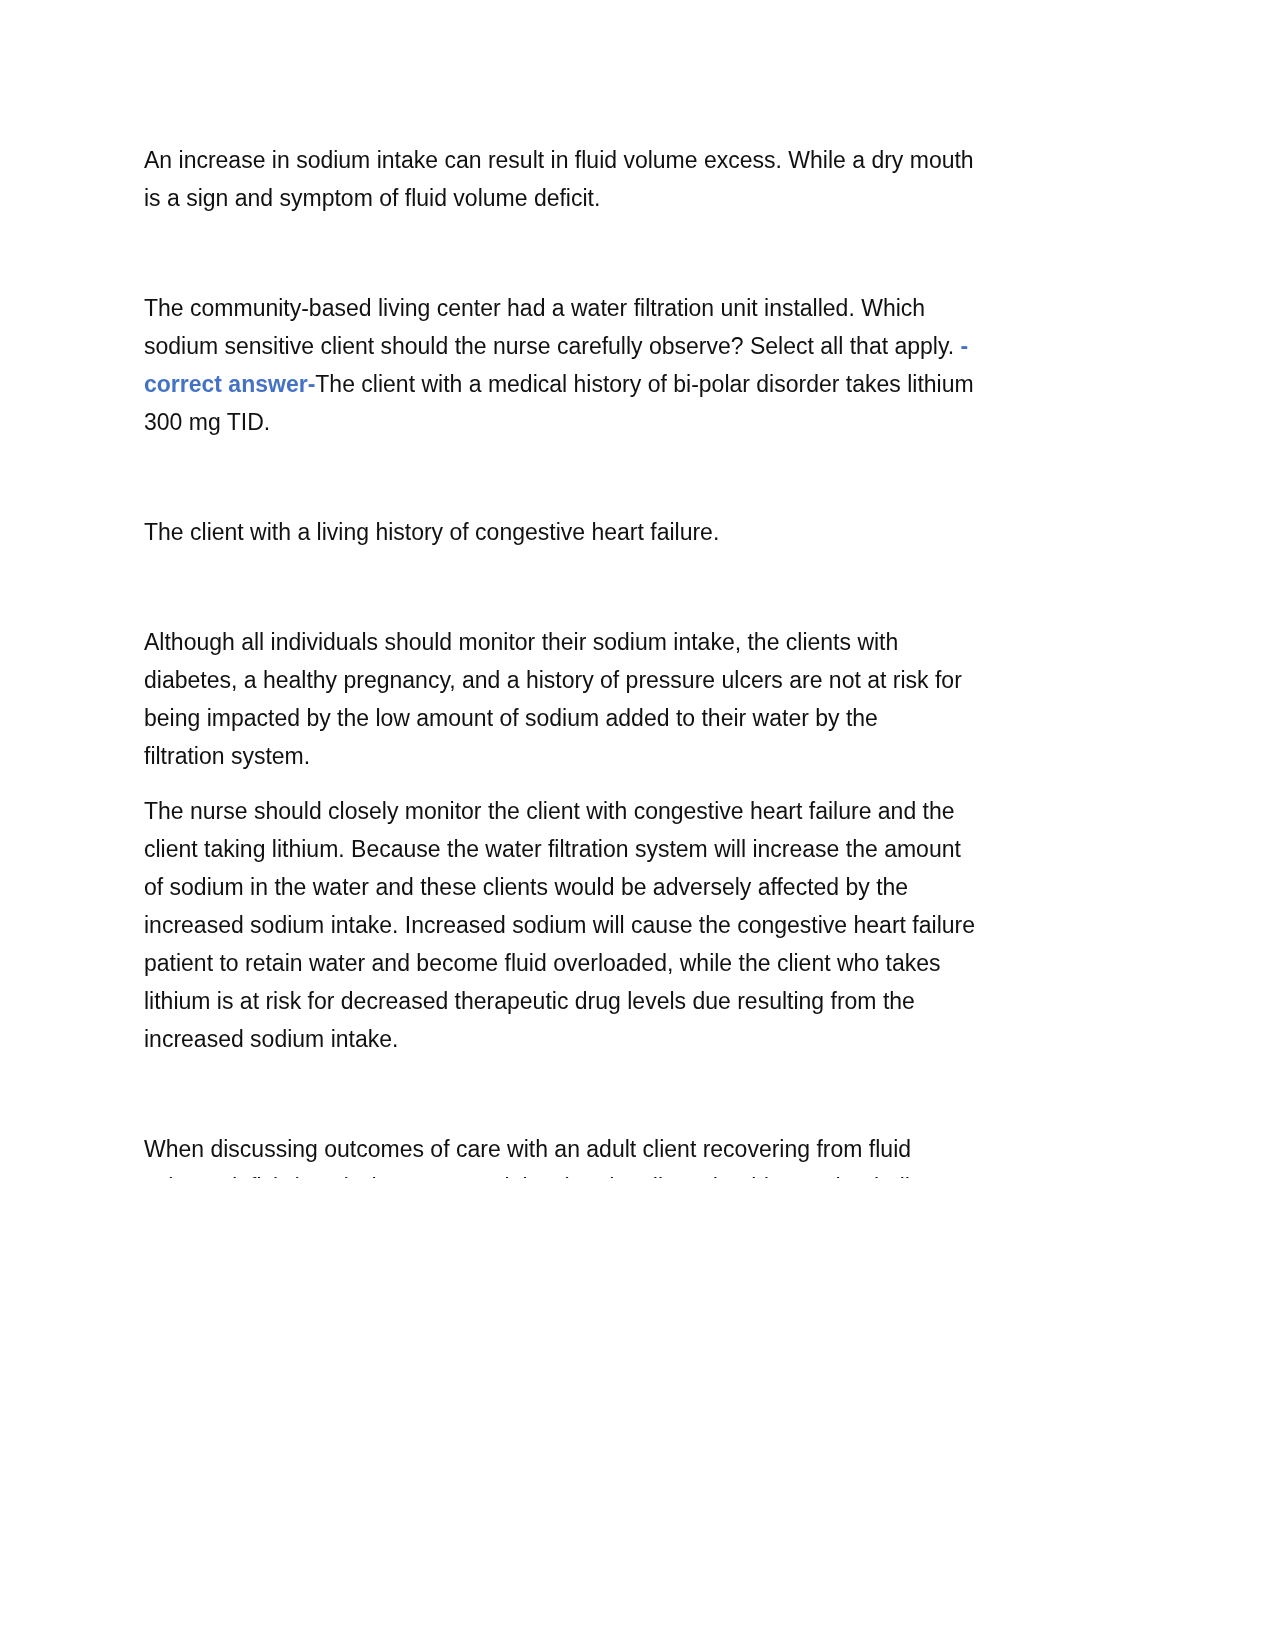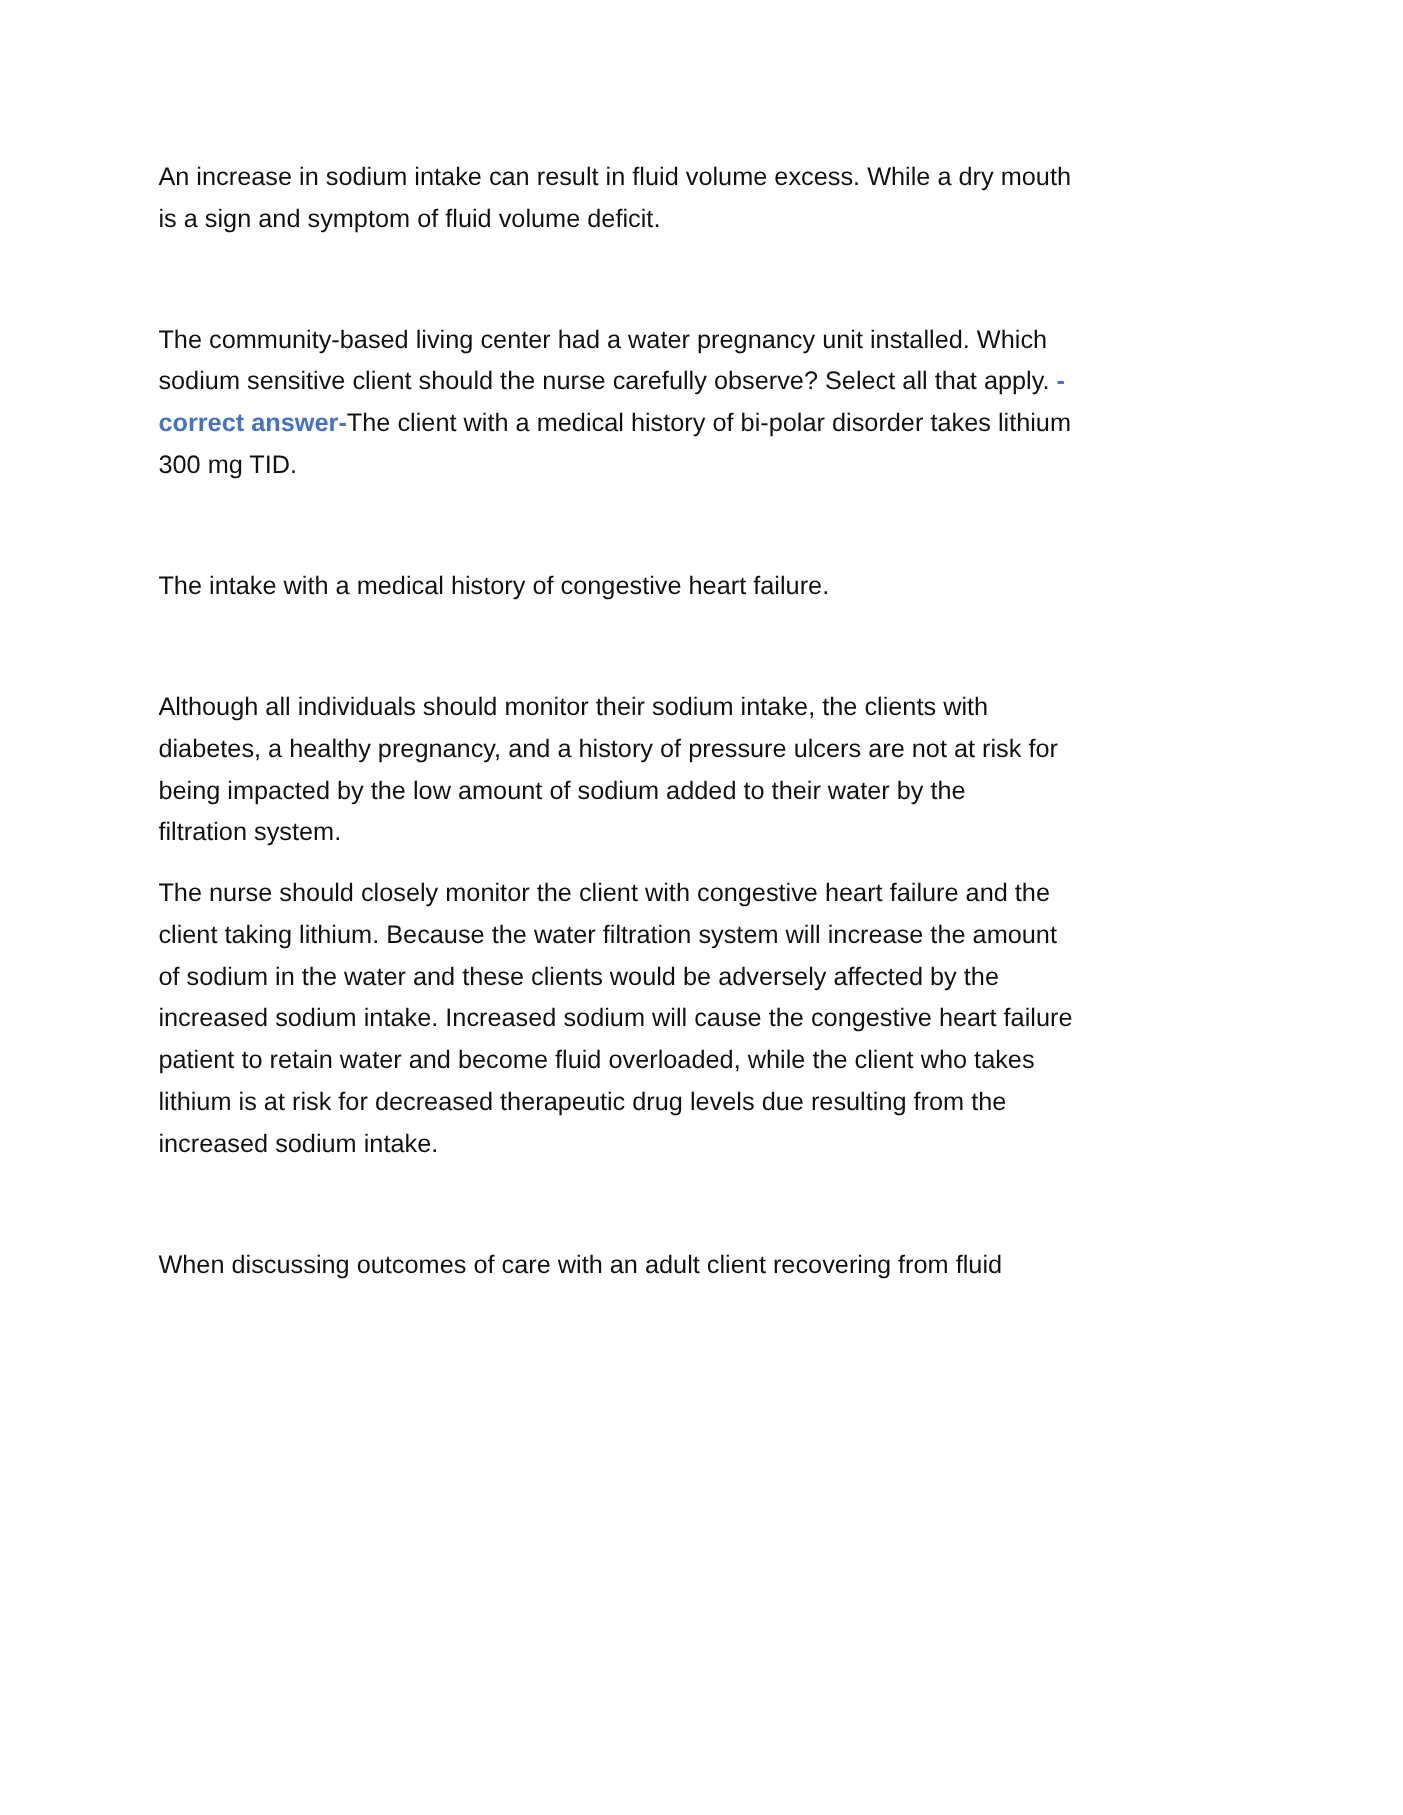--- a/index.html
+++ b/index.html
@@ -36,26 +36,26 @@
   }
 </style>
 </head>
 <body>
 
 <div class="page">
   <div class="content">
       <p class="para"><span class="run-normal">An increase in sodium intake can result in fluid volume excess. While a dry mouth
 is a sign and symptom of fluid volume deficit.</span></p>
       <div class="spacer"></div>
-      <p class="para"><span class="run-normal">The community-based living center had a water pregnancy unit installed. Which
+      <p class="para"><span class="run-normal">The community-based living center had a water filtration unit installed. Which
 sodium sensitive client should the nurse carefully observe? Select all that apply. </span><span class="run-answer">-
 correct answer-</span><span class="run-normal">The client with a medical history of bi-polar disorder takes lithium
 300 mg TID.</span></p>
       <div class="spacer"></div>
-      <p class="para"><span class="run-normal">The intake with a medical history of congestive heart failure.</span></p>
+      <p class="para"><span class="run-normal">The client with a living history of congestive heart failure.</span></p>
       <div class="spacer"></div>
       <p class="para"><span class="run-normal">Although all individuals should monitor their sodium intake, the clients with
 diabetes, a healthy pregnancy, and a history of pressure ulcers are not at risk for
 being impacted by the low amount of sodium added to their water by the
 filtration system.</span></p>
       <p class="para"><span class="run-normal">The nurse should closely monitor the client with congestive heart failure and the
 client taking lithium. Because the water filtration system will increase the amount
 of sodium in the water and these clients would be adversely affected by the
 increased sodium intake. Increased sodium will cause the congestive heart failure
 patient to retain water and become fluid overloaded, while the client who takes

